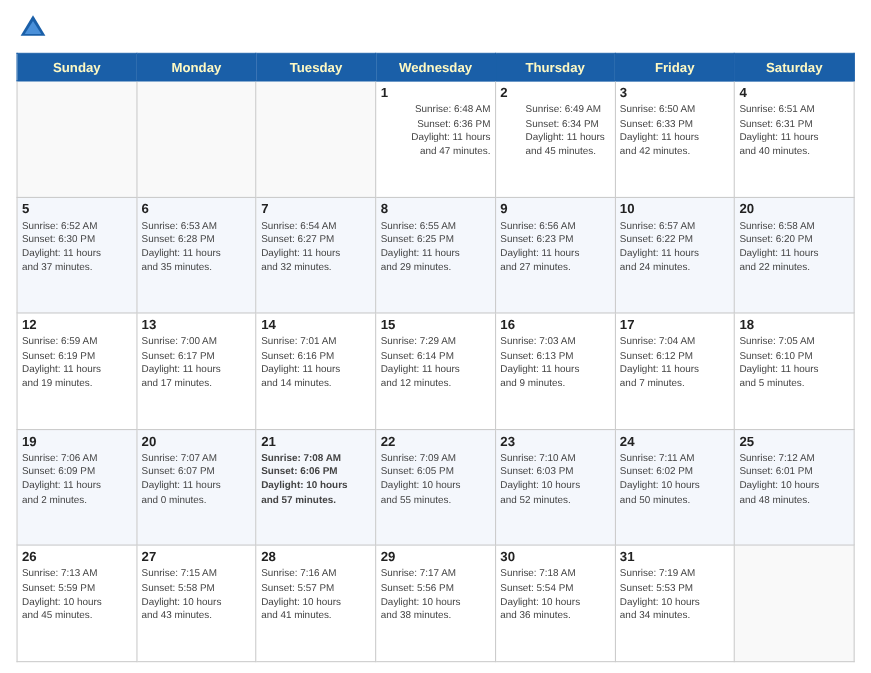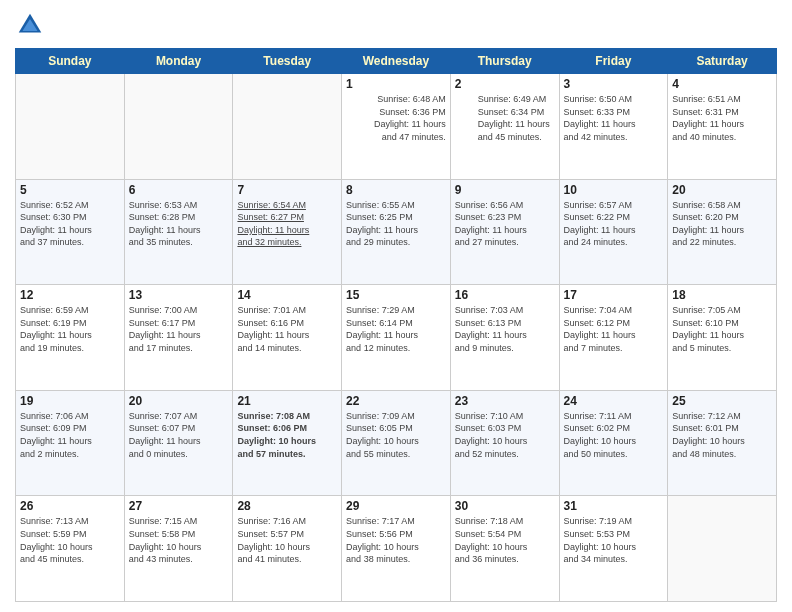--- a/index.html
+++ b/index.html
@@ -169,21 +169,21 @@
           </td>
           <td>
             <div class="day-number">6</div>
             <div class="day-info" style="white-space: pre-line;">Sunrise: 6:53 AM
 Sunset: 6:28 PM
 Daylight: 11 hours
 and 35 minutes.</div>
           </td>
           <td>
             <div class="day-number">7</div>
-            <div class="day-info" style="white-space: pre-line; text-decoration: underline;">Sunrise: 6:54 AM
+            <div class="day-info" style="white-space: pre-line;">Sunrise: 6:54 AM
 Sunset: 6:27 PM
 Daylight: 11 hours
 and 32 minutes.</div>
           </td>
           <td>
             <div class="day-number">8</div>
             <div class="day-info" style="white-space: pre-line;">Sunrise: 6:55 AM
 Sunset: 6:25 PM
 Daylight: 11 hours
 and 29 minutes.</div>

